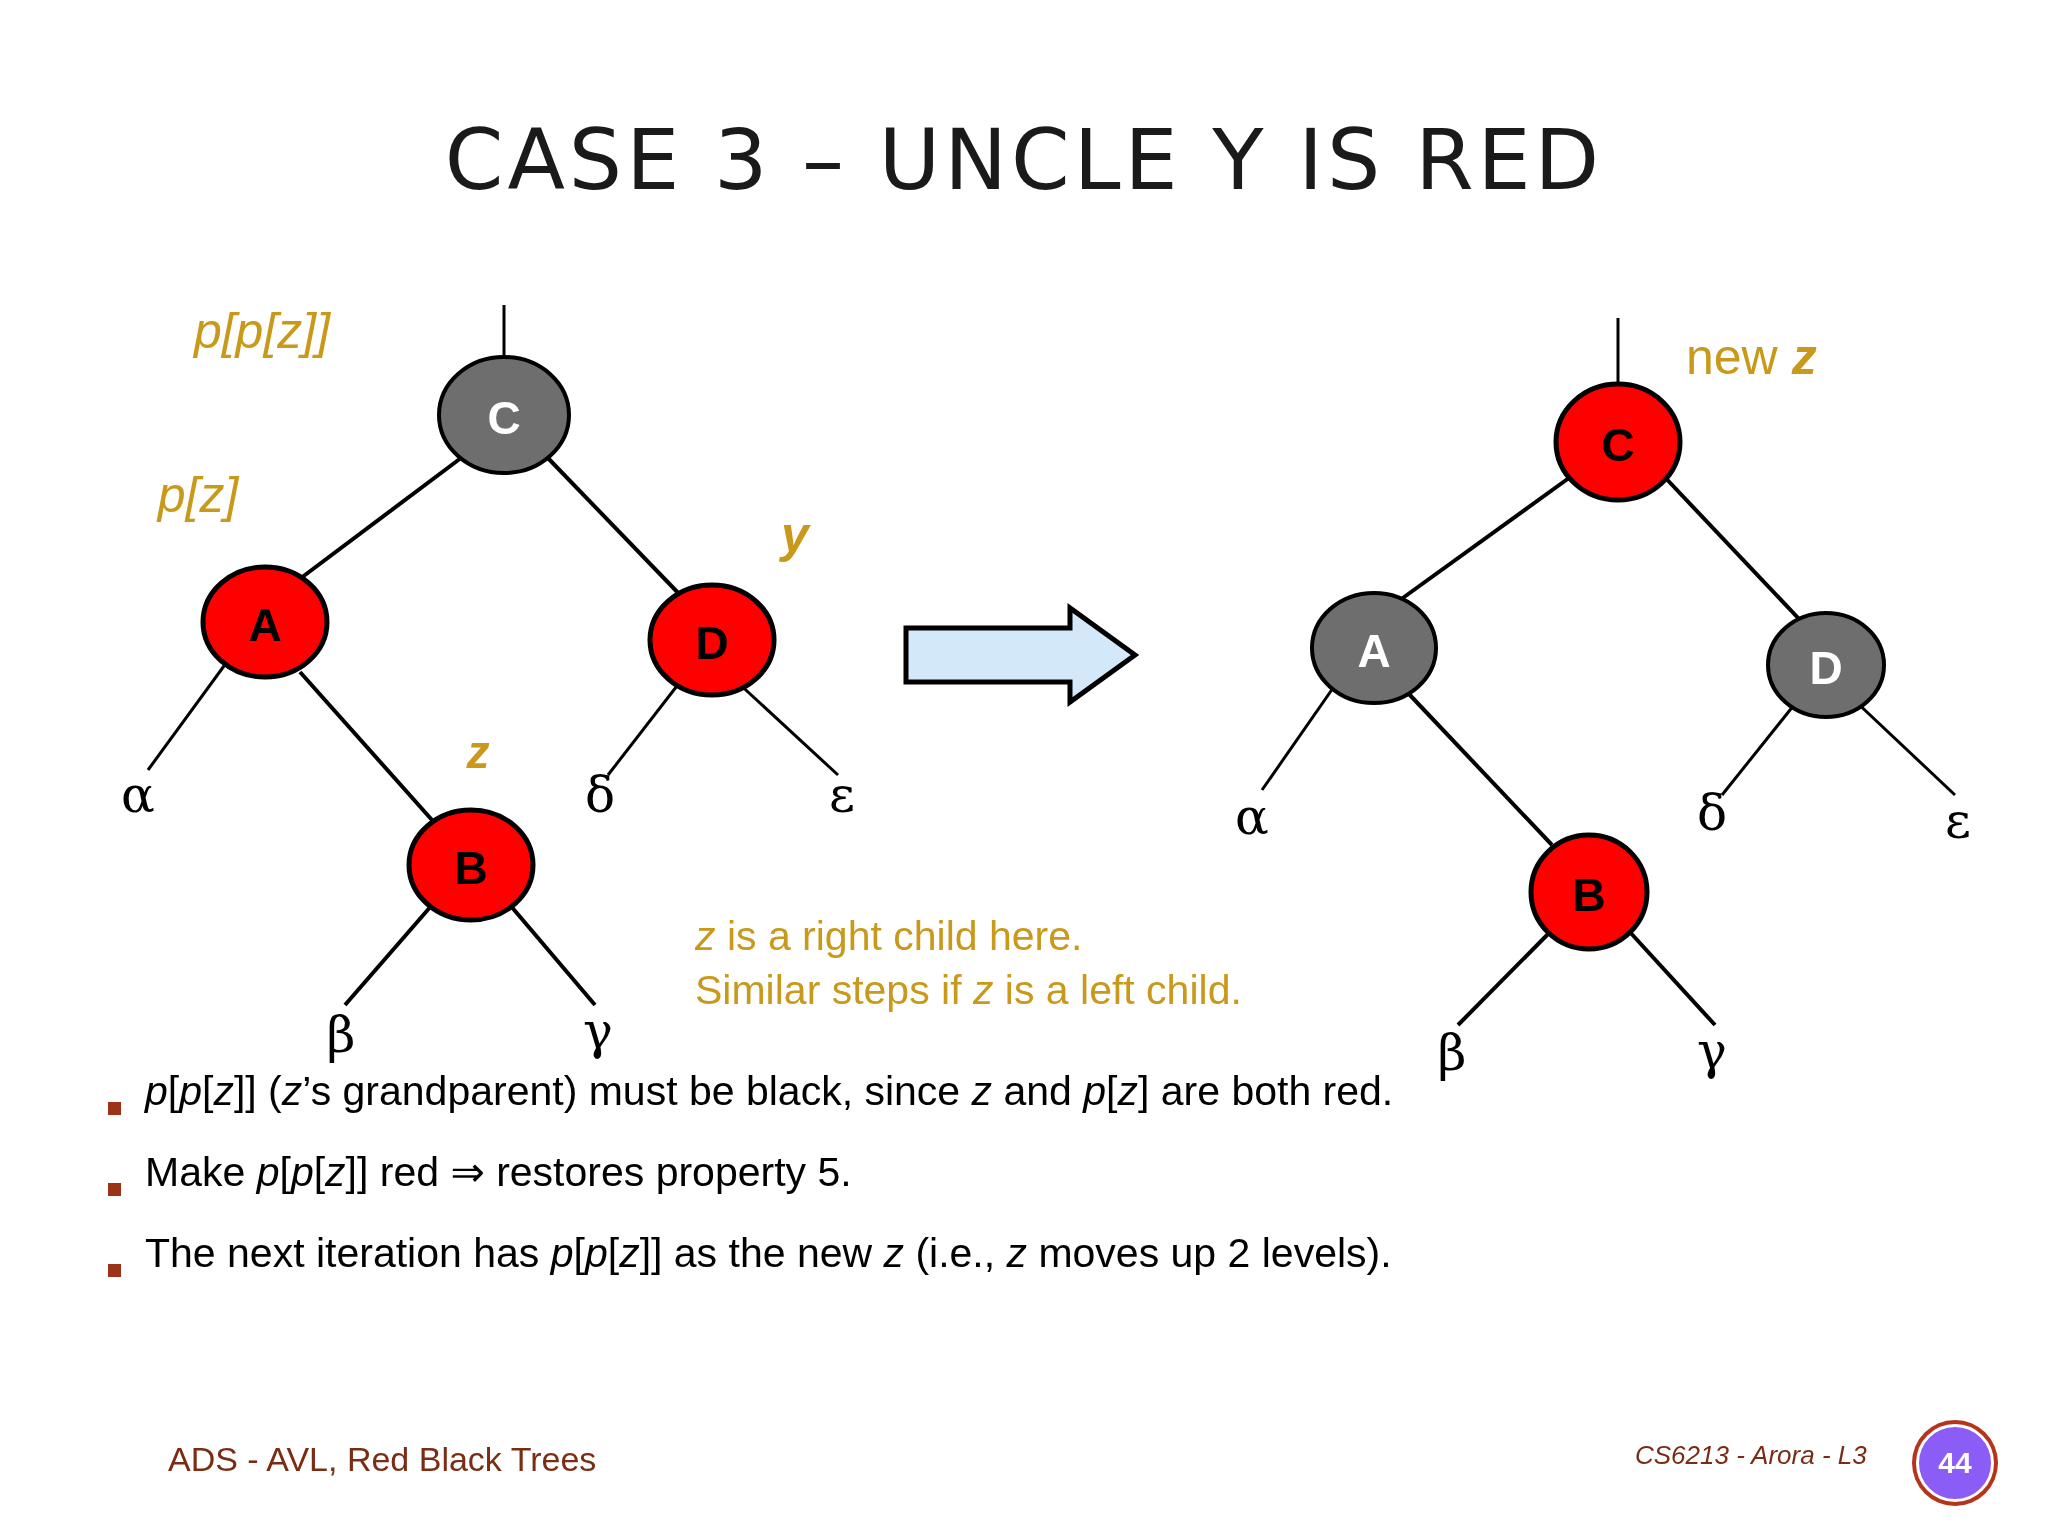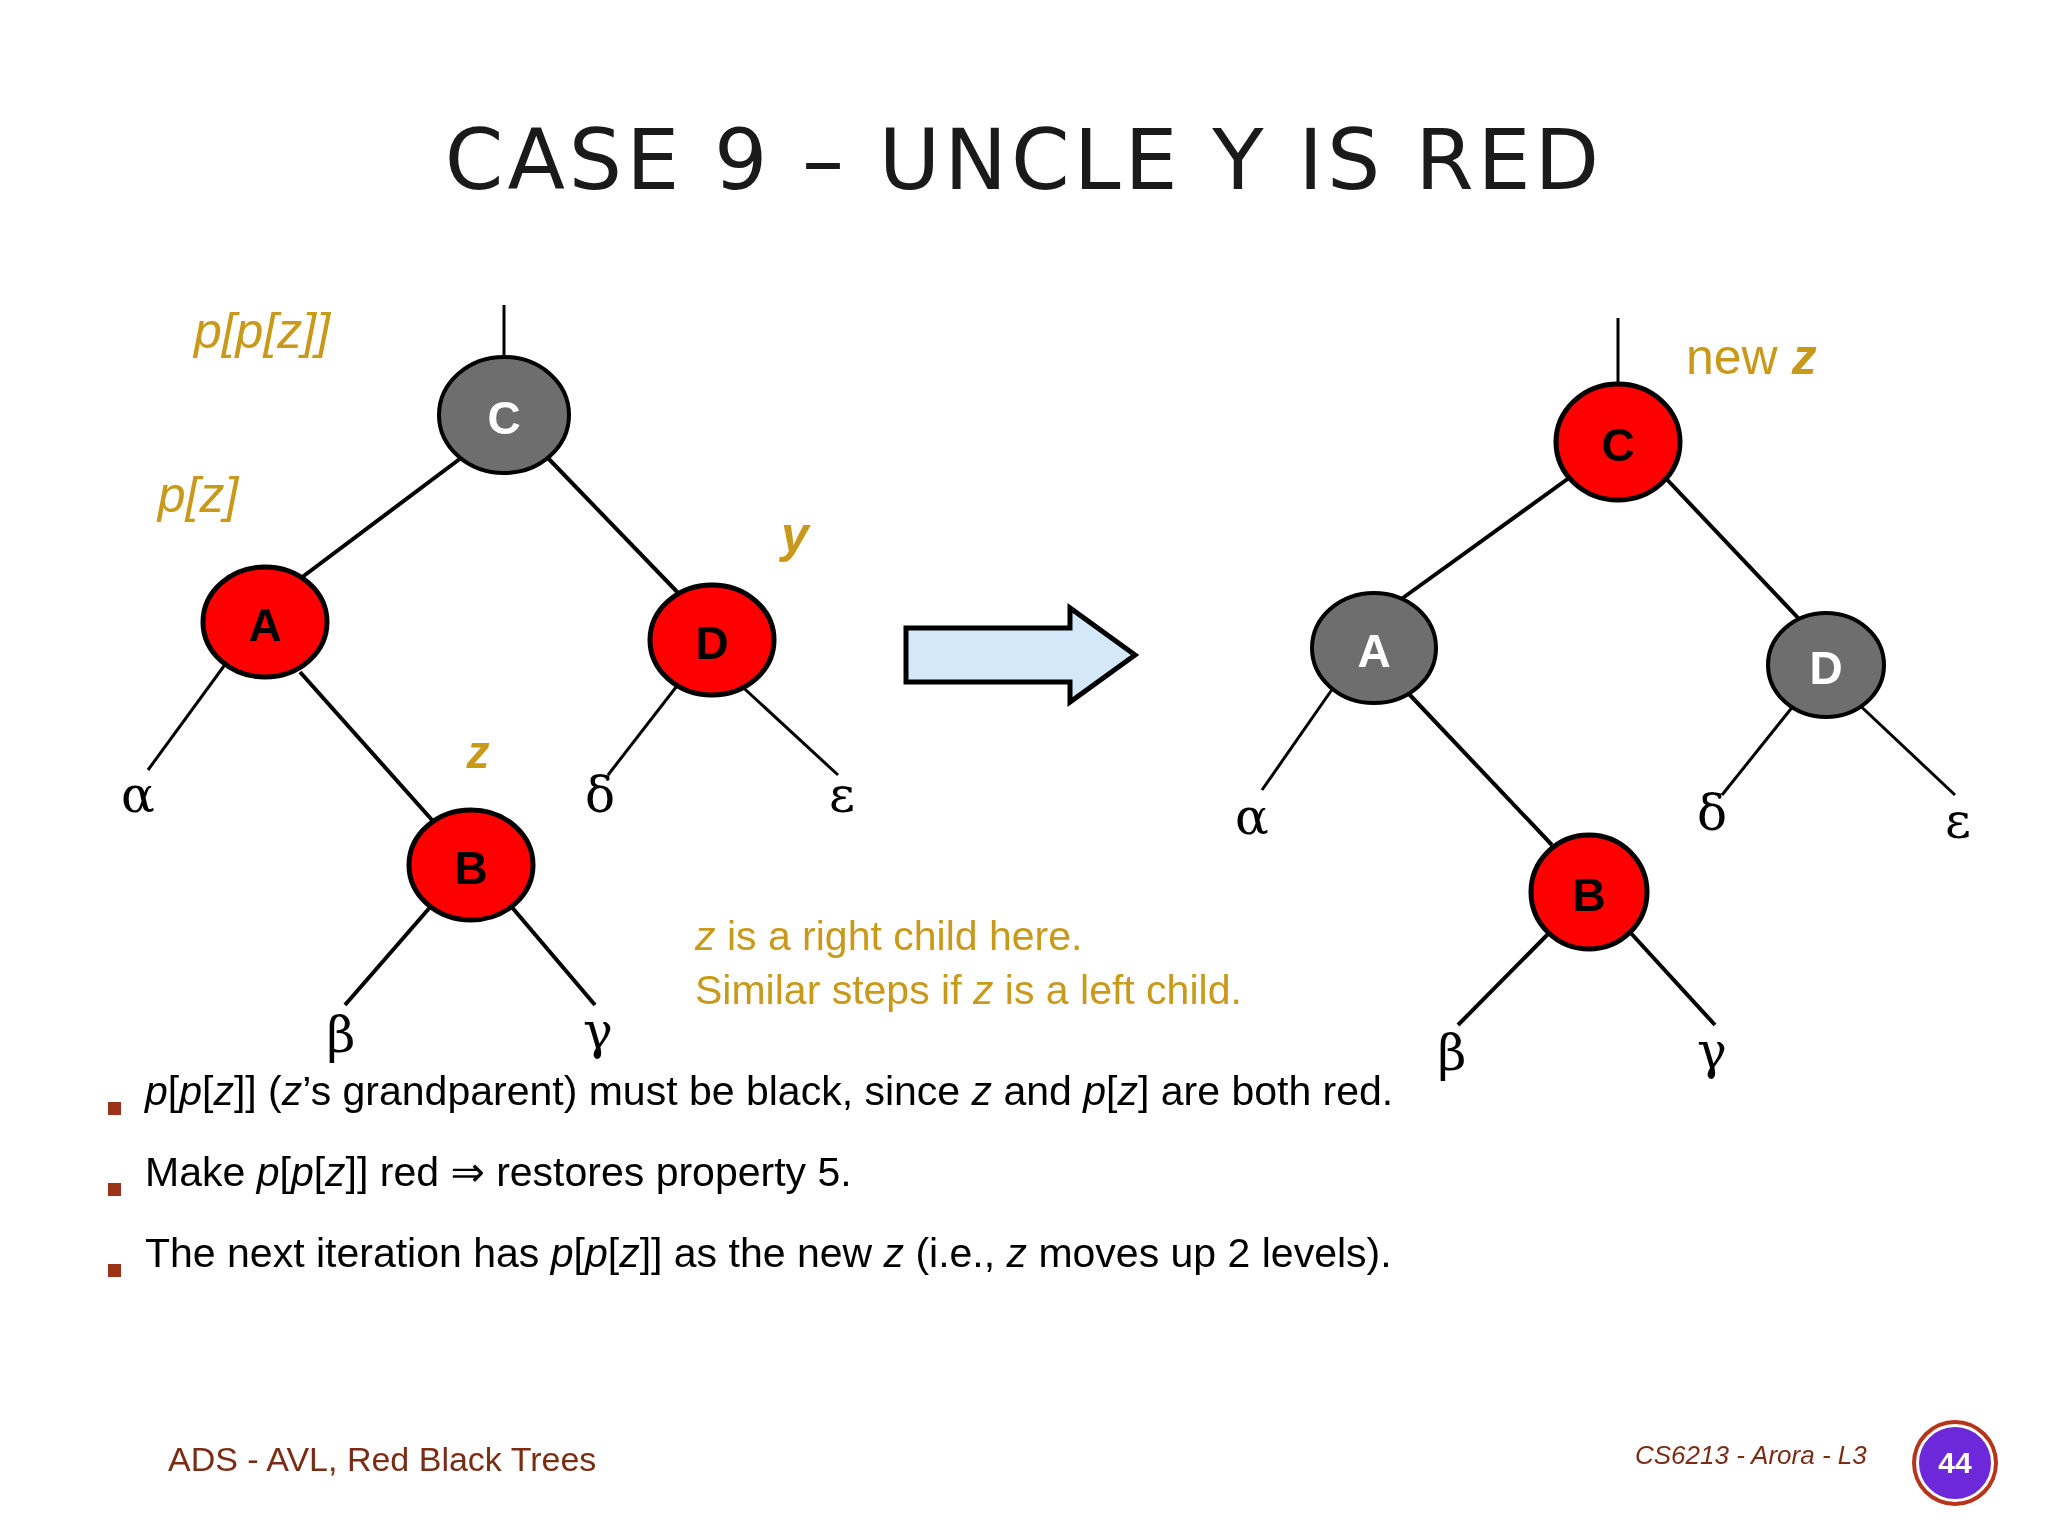--- a/index.html
+++ b/index.html
@@ -35,41 +35,41 @@
   #footer-left{
     position:absolute;left:168px;top:1440px;
     font-size:34px;color:#7b2d14;font-family:"Liberation Sans",sans-serif;
   }
   #footer-right{
     position:absolute;left:1635px;top:1440px;
     font-size:26px;color:#7b2d14;font-family:"Liberation Sans",sans-serif;font-style:italic;
   }
   #page-badge{
     position:absolute;left:1916px;top:1424px;width:72px;height:72px;
-    border-radius:50%;background:#6d28d9;border:3px solid #ffffff;
+    border-radius:50%;background:#8b5cf6;border:3px solid #ffffff;
     box-shadow:0 0 0 4px #b5341a;
     display:flex;align-items:center;justify-content:center;
     color:#ffffff;font-size:30px;font-weight:bold;
     font-family:"Liberation Sans",sans-serif;
   }
 
   
   .node-label{font-family:"Liberation Sans",sans-serif;font-size:46px;font-weight:bold;
               text-anchor:middle;dominant-baseline:central;}
   .greek{font-family:"DejaVu Serif",serif;font-size:50px;text-anchor:middle;fill:#000;}
   .gold{fill:#c8991a;font-family:"Liberation Sans",sans-serif;}
   .gold-it{fill:#c8991a;font-family:"Liberation Sans",sans-serif;font-style:italic;}
   .gold-bi{fill:#c8991a;font-family:"Liberation Sans",sans-serif;font-style:italic;font-weight:bold;}
   .edge{stroke:#000;stroke-width:4;fill:none;}
   .edge-thin{stroke:#000;stroke-width:3;fill:none;}
 </style>
 </head>
 <body>
 
-<div id="slide-title">CASE 9 – UNCLE Y IS RED</div>
+<div id="slide-title">CASE 3 – UNCLE Y IS RED</div>
 
 <svg id="diagram" viewBox="0 0 2048 1110" xmlns="http://www.w3.org/2000/svg">
 
   <g>
 
     <line class="edge-thin" x1="504" y1="305" x2="504" y2="385"></line>
 
     <line class="edge" x1="465" y1="455" x2="285" y2="590"></line>
     <line class="edge" x1="545" y1="455" x2="685" y2="600"></line>
 

